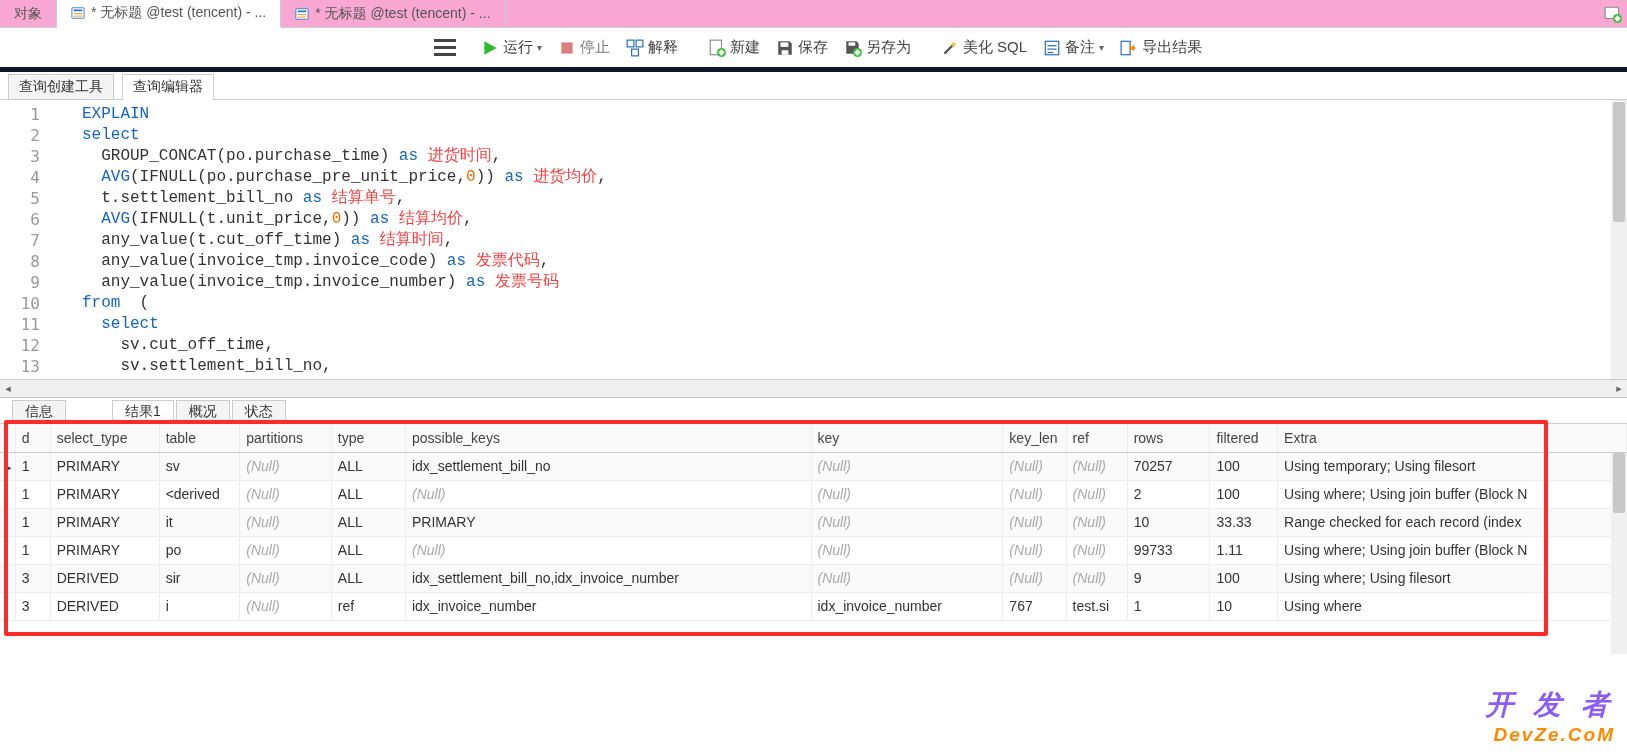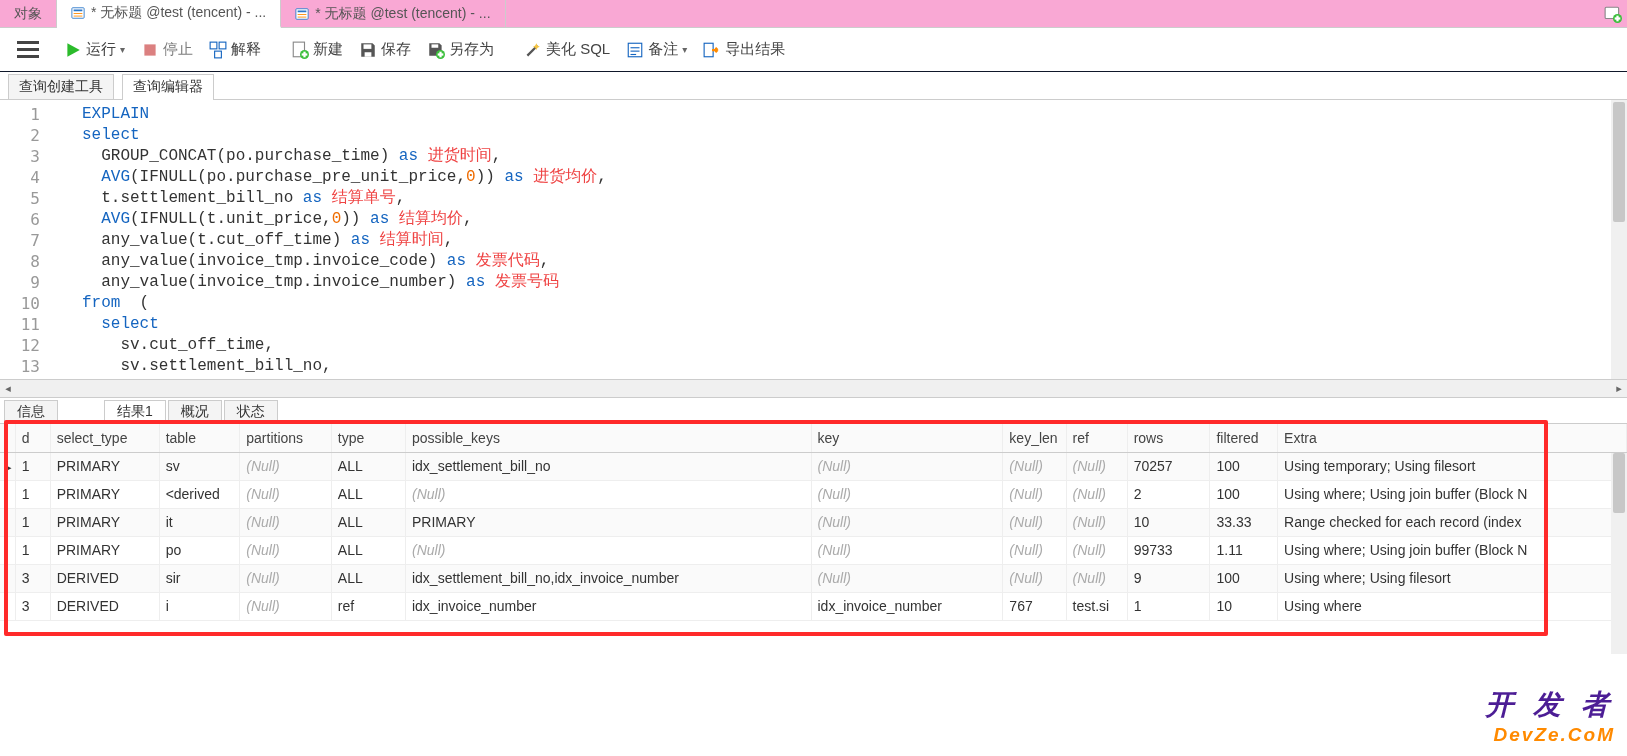--- a/index.html
+++ b/index.html
@@ -7,21 +7,21 @@
 
   
   .top-tabs { height: 28px; background: #f9a8d4; border-bottom: 1px solid #ccc; display: flex; align-items: stretch; }
   .top-tab { display: flex; align-items: center; padding: 0 14px; border-right: 1px solid #ccc; font-size: 14px; color: #555; gap: 6px; }
   .top-tab.active { background: #fff; border-bottom: 2px solid #fff; margin-bottom: -1px; }
   .top-tab .tab-ico { width: 14px; height: 14px; display: inline-block; }
   .top-tabs .spacer { flex: 1; }
   .top-tabs .new-tab { width: 28px; display: flex; align-items: center; justify-content: center; }
 
   
-  .toolbar-row { height: 44px; display: flex; align-items: center; border-bottom: 1px solid #0f172a; }
+  .toolbar-row { height: 44px; display: flex; align-items: center; border-bottom: 5px solid #0f172a; justify-content: center; }
   .hamburger { width: 56px; display: flex; align-items: center; justify-content: center; }
   .tb-btn { display: flex; align-items: center; gap: 4px; padding: 0 8px; height: 100%; font-size: 15px; color: #444; }
   .tb-btn .ico { width: 18px; height: 18px; display: inline-block; }
   .tb-sep { width: 14px; }
   .tb-btn.disabled { opacity: .7; }
 
   
   .sub-tabs { height: 28px; display: flex; align-items: stretch; border-bottom: 1px solid #ccc; background: #fff; }
   .sub-tab { padding: 0 10px; display: flex; align-items: center; border: 1px solid #ccc; border-bottom: none; margin-top: 2px; margin-left: 8px; background: #f4f4f4; font-size: 14px; }
   .sub-tab.active { background: #fff; position: relative; }
@@ -34,40 +34,40 @@
   .kw { color: #1565c0; }
   .num { color: #ef6c00; }
   .zh { color: #ef4444; }
   .editor-scroll-v { position: absolute; right: 0; top: 0; width: 16px; height: 100%; background: #f0f0f0; }
   .editor-scroll-v .thumb { position: absolute; left: 2px; right: 2px; top: 2px; height: 120px; background: #c7c7c7; border-radius: 2px; }
   .editor-hscroll { height: 18px; background: #f0f0f0; border-bottom: 1px solid #ccc; display: flex; align-items: center; }
   .editor-hscroll .arrow { width: 16px; text-align: center; color: #666; font-size: 11px; }
   .editor-hscroll .track { flex: 1; height: 12px; }
 
   
-  .result-tabs { height: 26px; display: flex; align-items: stretch; border-bottom: 1px solid #ccc; background: #fff; padding-left: 4px; }
+  .result-tabs { height: 26px; display: flex; align-items: stretch; border-bottom: 1px solid #ccc; background: #fff; padding-left: 12px; }
   .res-tab { padding: 0 12px; display: flex; align-items: center; border: 1px solid #ccc; border-bottom: none; margin-top: 2px; margin-right: 2px; background: #f4f4f4; font-size: 14px; }
   .res-tab.active { background: #fff; margin-left: 44px; }
 
   .grid-wrap { position: relative; height: 230px; overflow: hidden; }
   .grid { width: 100%; border-collapse: collapse; font-size: 14px; table-layout: fixed; }
   .grid th, .grid td { border-bottom: 1px solid #eee; border-right: 1px solid #eee; padding: 5px 6px; text-align: left; white-space: nowrap; overflow: hidden; text-overflow: clip; height: 28px; }
   .grid th { background: #fafafa; border-bottom: 1px solid #ccc; font-weight: 400; color: #444; }
   .grid tbody tr:nth-child(odd) { background: #fafafa; }
   .grid tbody tr:nth-child(even) { background: #fff; }
   .grid .null { color: #aaa; font-style: italic; }
   .row-ind { width: 14px; text-align: center; padding: 0; }
   .row-ind.active::before { content: "▸"; color: #333; font-size: 11px; }
   .grid-vscroll { position: absolute; right: 0; top: 29px; width: 16px; bottom: 0; background: #f0f0f0; }
   .grid-vscroll .thumb { position: absolute; left: 2px; right: 2px; top: 0; height: 60px; background: #c7c7c7; border-radius: 2px; }
 
   .red-callout { position: absolute; border: 4px solid #ff2a2a; pointer-events: none; border-radius: 2px; }
 
   .watermark { position: absolute; right: 12px; bottom: 10px; text-align: right; font-family: Arial, sans-serif; font-style: italic; pointer-events: none; }
-  .watermark .l1 { color: #4c1d95; font-size: 28px; letter-spacing: 6px; font-weight: 700; }
+  .watermark .l1 { color: #8b5cf6; font-size: 28px; letter-spacing: 6px; font-weight: 700; }
   .watermark .l2 { color: #ff8a00; font-size: 19px; letter-spacing: 2px; font-weight: bold; }
 
   
   svg { display: block; }
 </style>
 </head>
 <body>
 
 <div class="top-tabs">
   <div class="top-tab">

